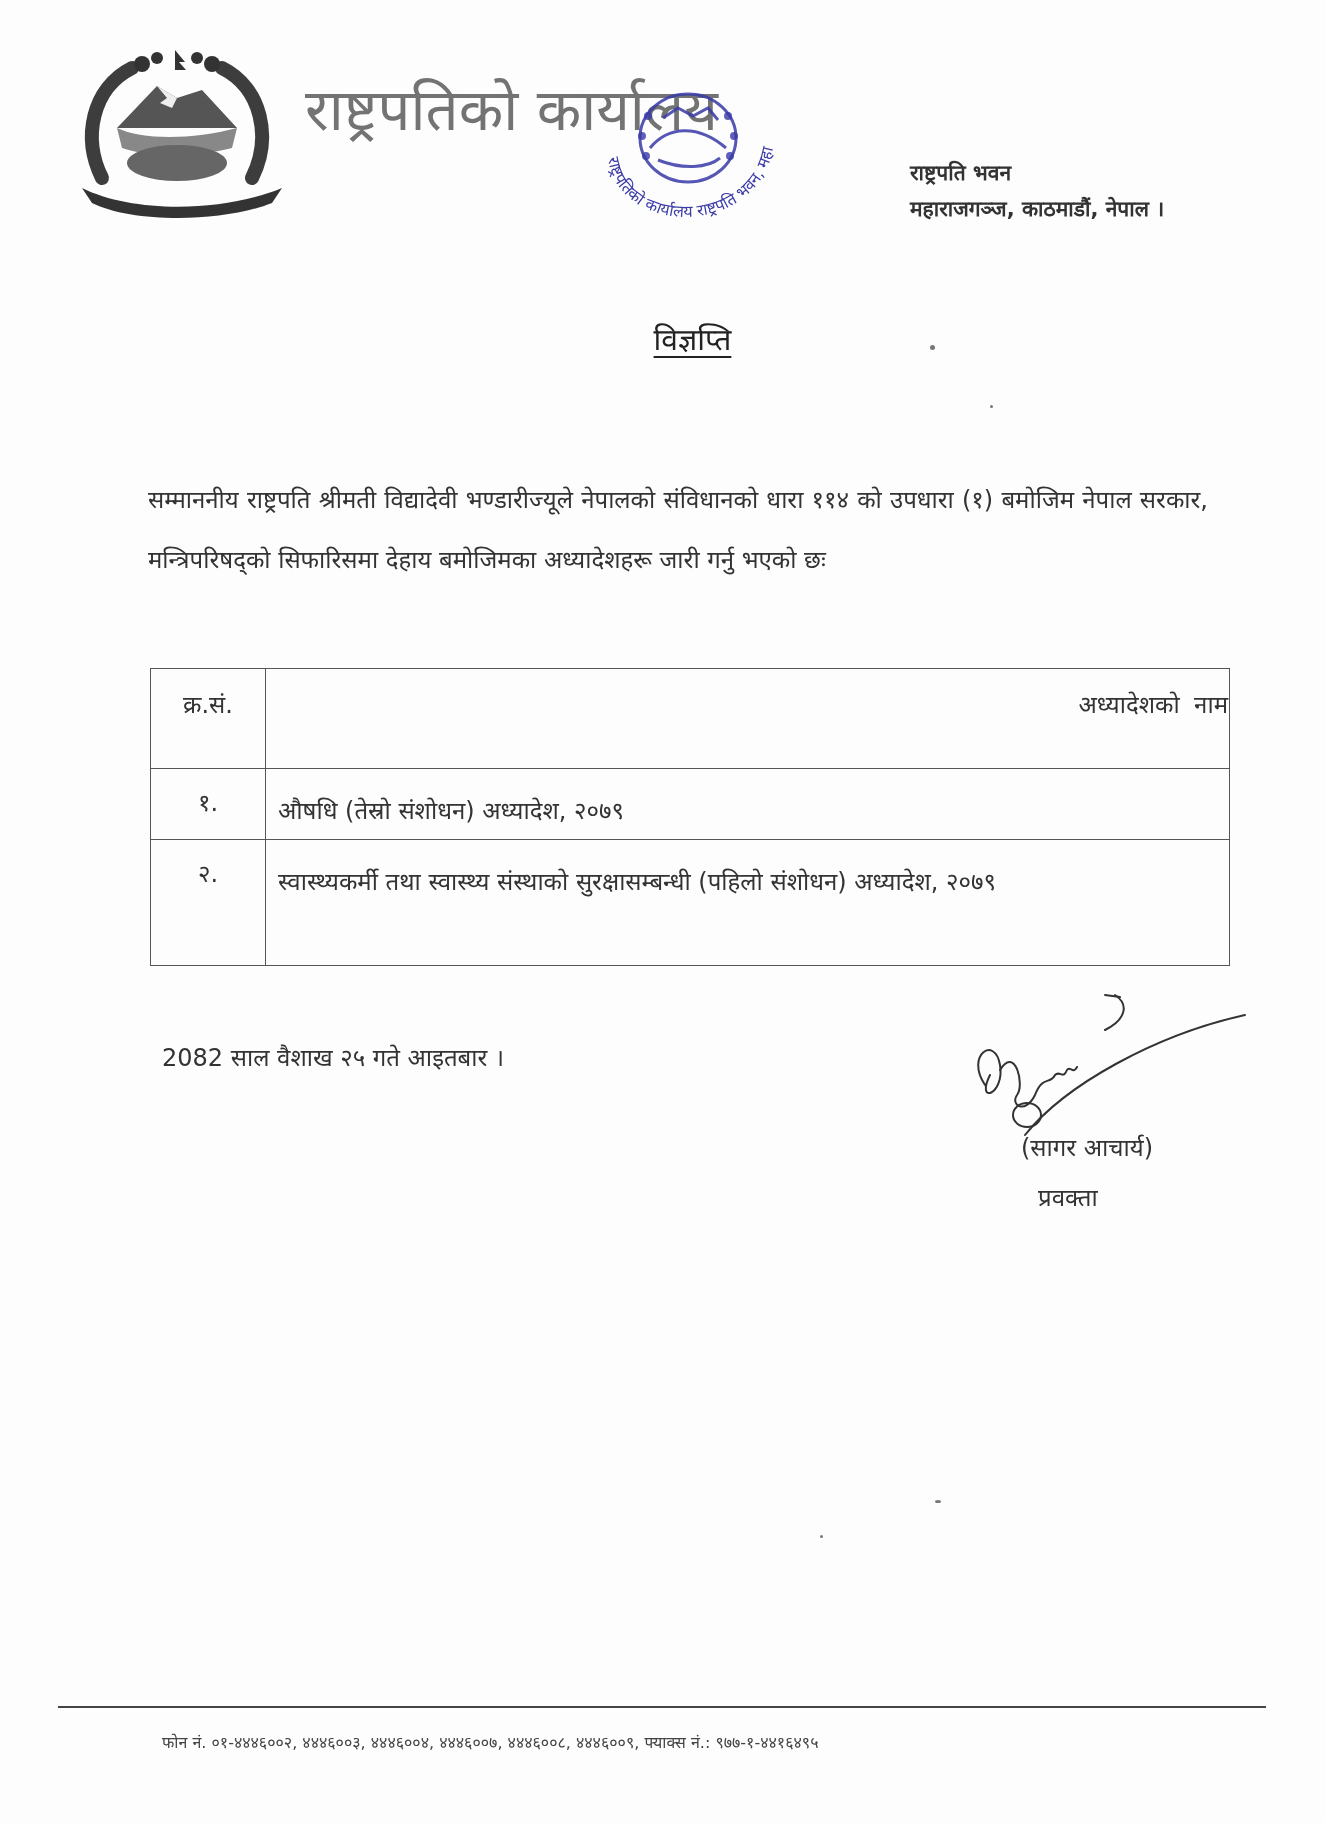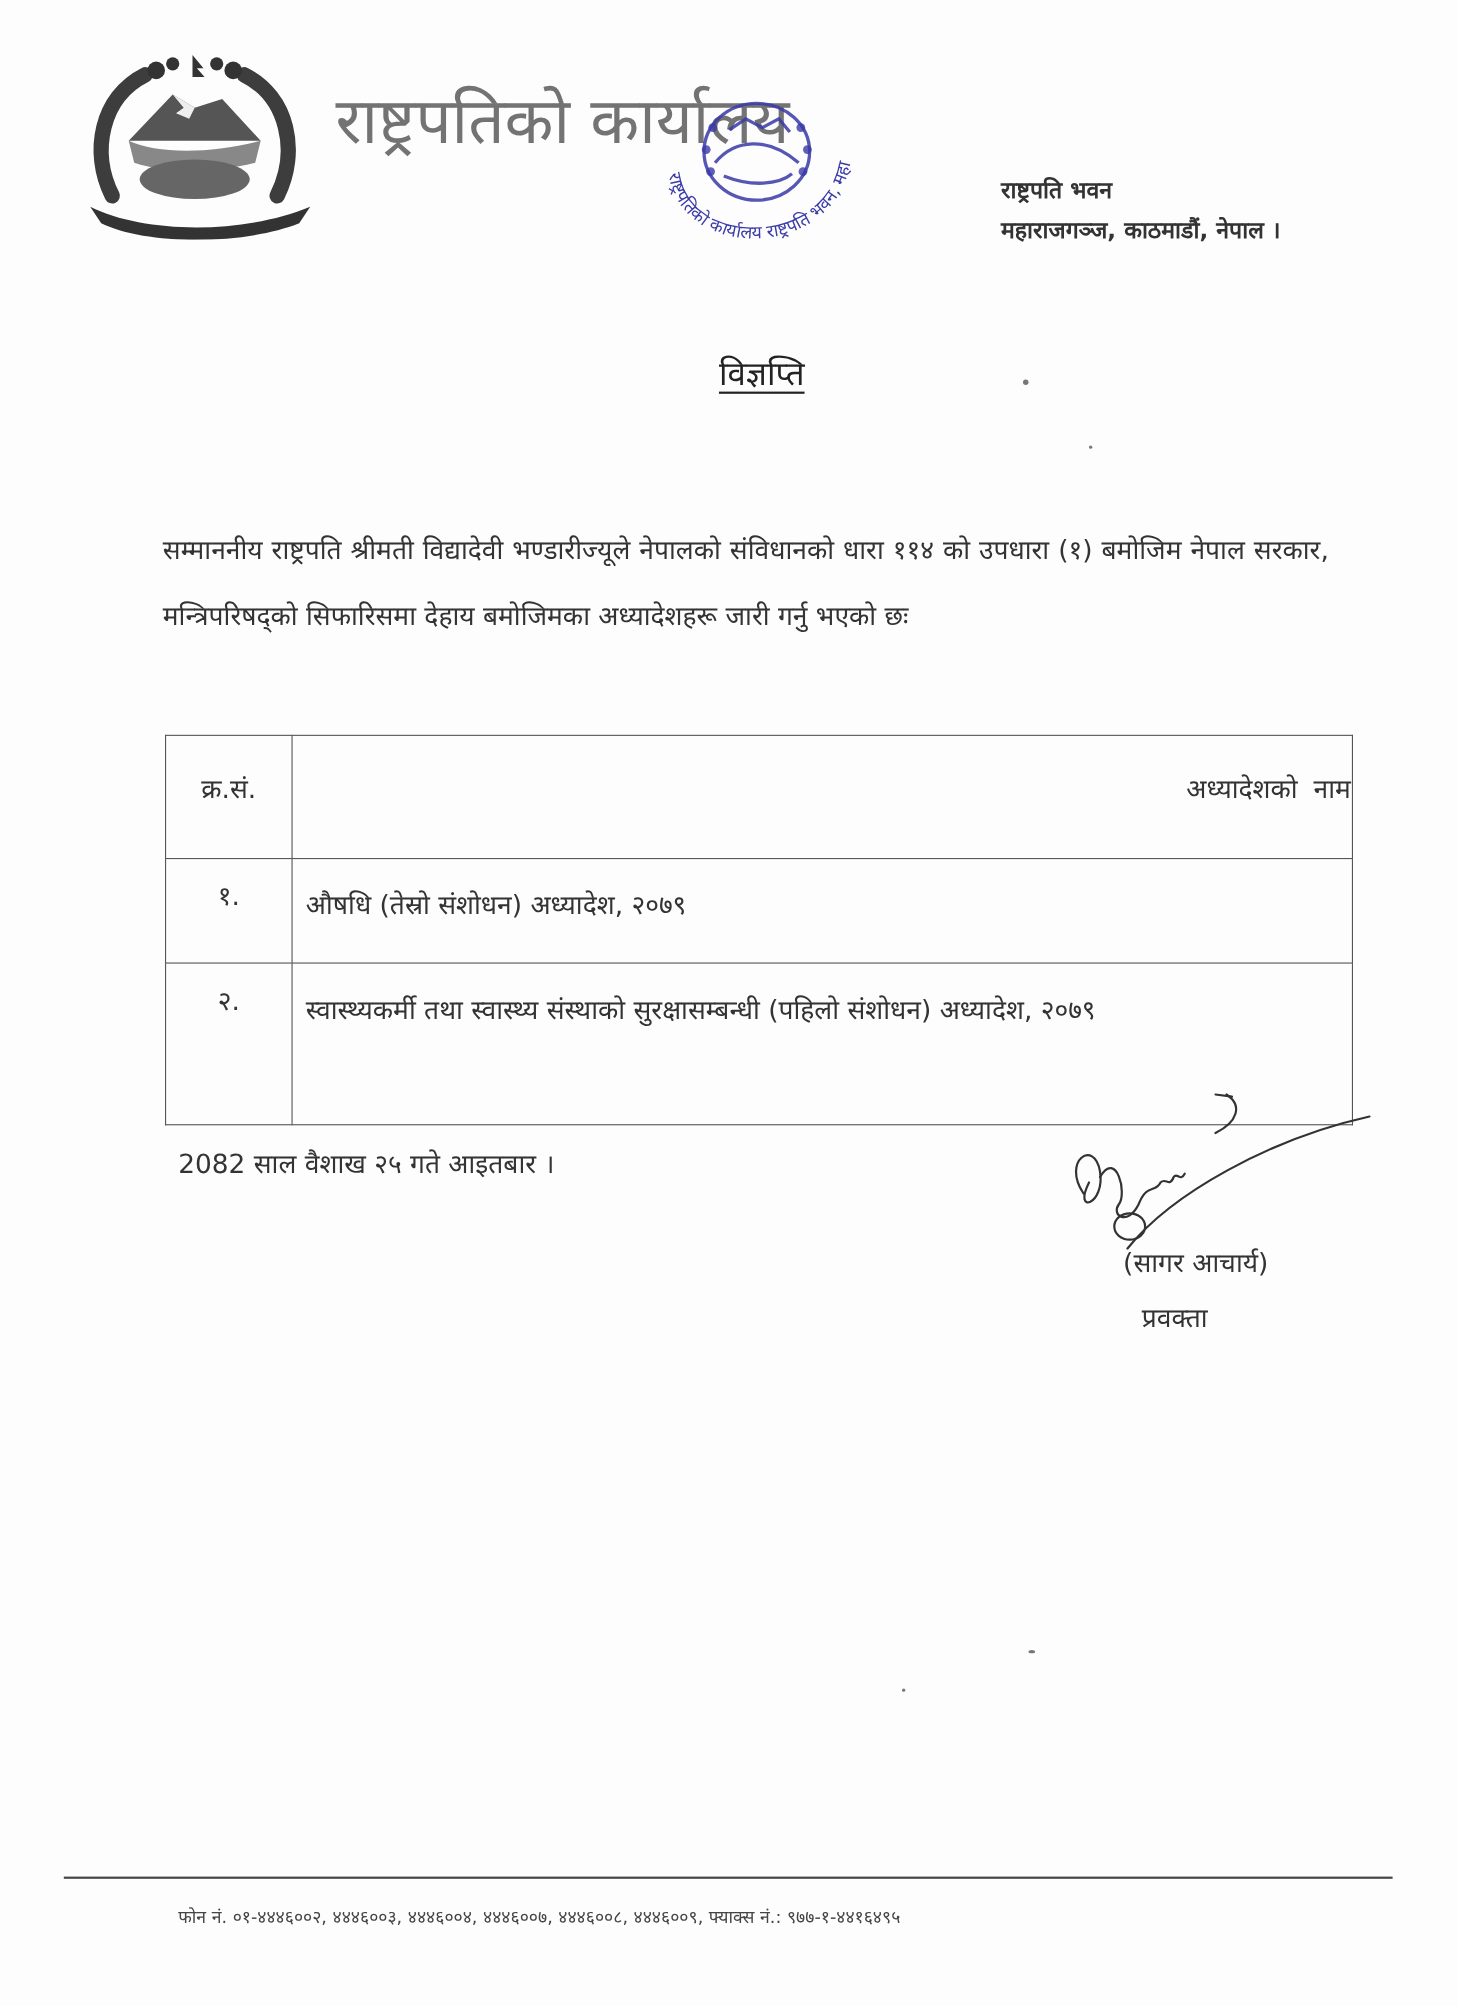--- a/index.html
+++ b/index.html
@@ -38,25 +38,25 @@
     text-align: justify; text-align-last: left;
   }
 
   table.ordinances {
     position: absolute; left: 150px; top: 668px; width: 1080px;
     border-collapse: collapse; font-size: 24px; color: #333;
   }
   table.ordinances td, table.ordinances th {
     border: 1.5px solid #555; font-weight: normal;
   }
-  table.ordinances th { height: 80px; vertical-align: top; padding-top: 30px; }
+  table.ordinances th { height: 80px; vertical-align: top; padding-top: 18px; }
   th.col-sn { width: 112px; text-align: center; }
   th.col-name { text-align: right; font-family: Liberation Mono, monospace; }
   td.sn { text-align: center; vertical-align: top; padding-top: 16px; }
-  td.name { padding: 14px 10px 24px 12px; line-height: 56px; vertical-align: top; }
+  td.name { padding: 14px 10px 0 12px; line-height: 56px; vertical-align: top; }
   tr.r1 td { height: 52px; }
   tr.r2 td { height: 108px; }
 
   .date-line { left: 162px; top: 1040px; font-size: 24px; color: #333; white-space: nowrap; }
 
   .signature { left: 955px; top: 975px; width: 300px; height: 200px; }
   .sig-name { left: 985px; top: 1130px; font-size: 24px; color: #333; white-space: nowrap; margin-left: 36px; }
   .sig-title { left: 1038px; top: 1180px; font-size: 24px; color: #333; white-space: nowrap; }
 
   .footer-rule { left: 58px; top: 1706px; width: 1208px; height: 0; border-top: 2px solid #444; }

